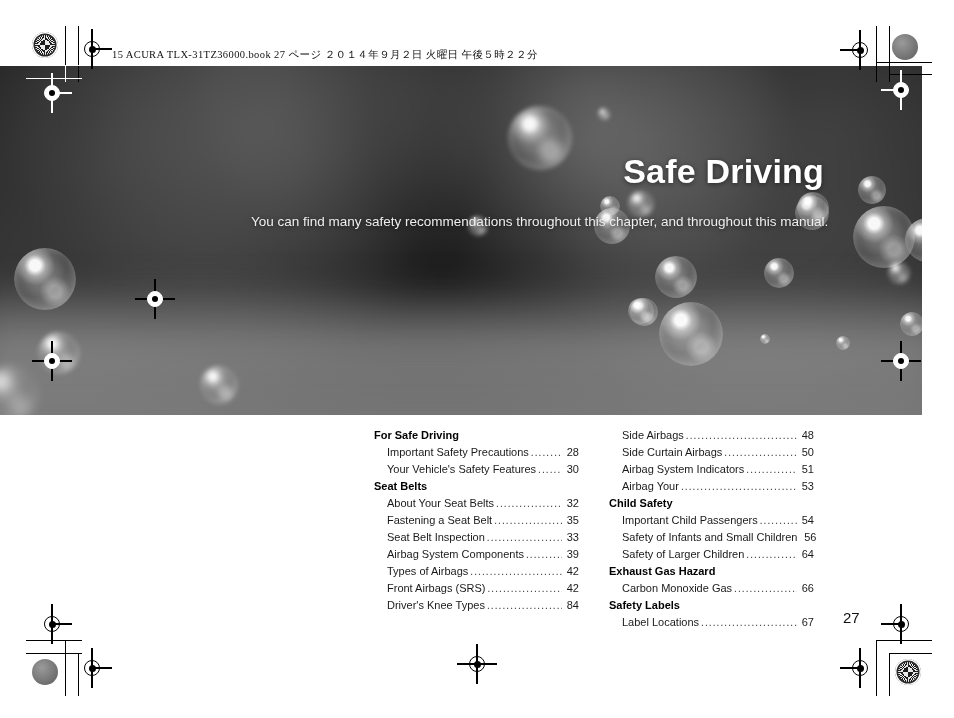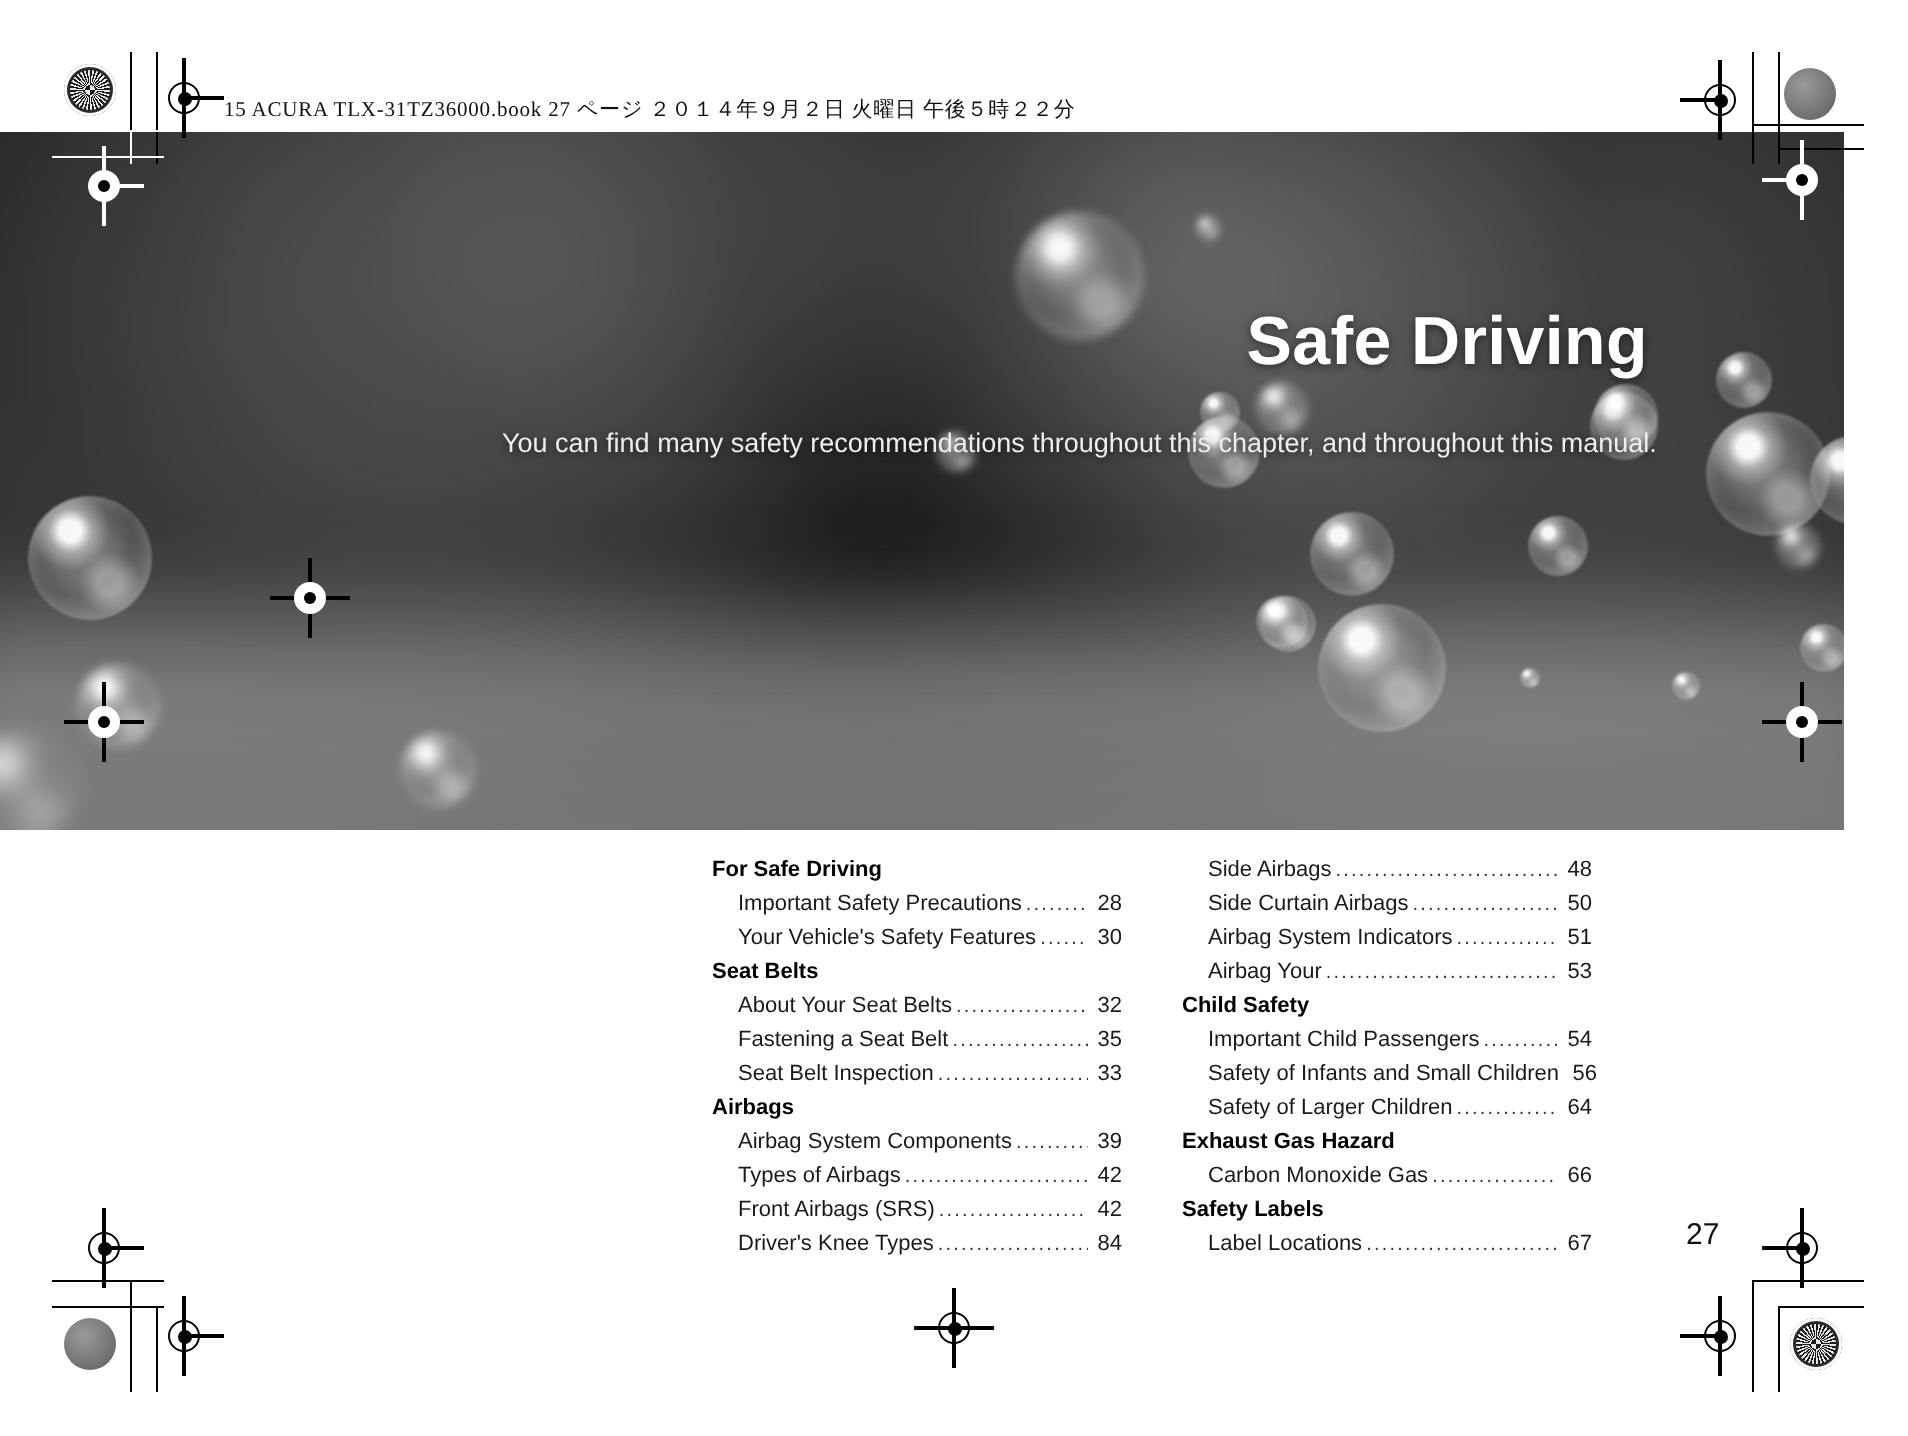--- a/index.html
+++ b/index.html
@@ -96,21 +96,21 @@
     top: 148px;
     font-size: 13.5px;
     color: #eeeeee;
     text-shadow: 0 1px 4px rgba(0,0,0,0.6);
     white-space: nowrap;
   }
 
   
   .toc {
     position: absolute;
-    left: 356px;
+    left: 374px;
     top: 427px;
     width: 440px;
     display: flex;
     gap: 30px;
     font-size: 11px;
   }
   .toc-col { width: 205px; }
 
   .toc-head {
     font-weight: bold;
@@ -272,21 +272,20 @@
       <div class="toc-entry">
         <span class="t-label">Fastening a Seat Belt</span>
         <span class="t-dots">................................................................................</span>
         <span class="t-page">35</span>
       </div>
       <div class="toc-entry">
         <span class="t-label">Seat Belt Inspection</span>
         <span class="t-dots">................................................................................</span>
         <span class="t-page">33</span>
       </div>
-      <div class="toc-head">Airbags</div>
       <div class="toc-entry">
         <span class="t-label">Airbag System Components</span>
         <span class="t-dots">................................................................................</span>
         <span class="t-page">39</span>
       </div>
       <div class="toc-entry">
         <span class="t-label">Types of Airbags</span>
         <span class="t-dots">................................................................................</span>
         <span class="t-page">42</span>
       </div>

